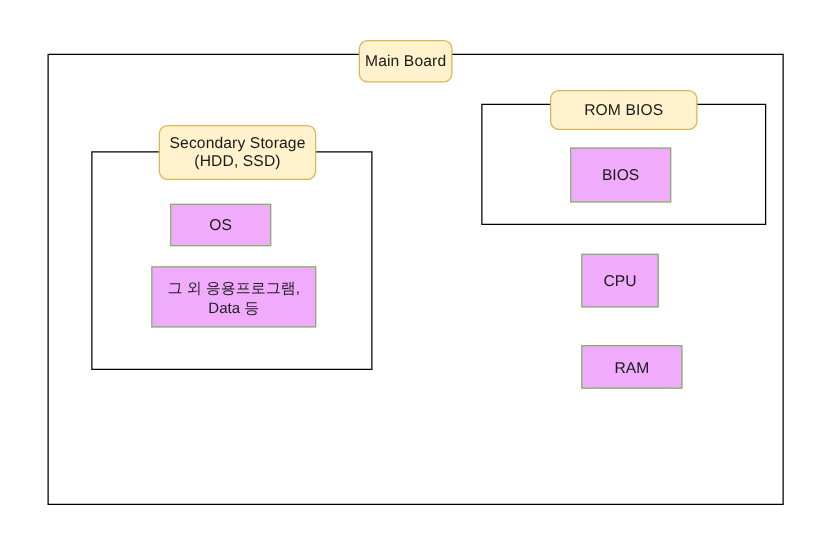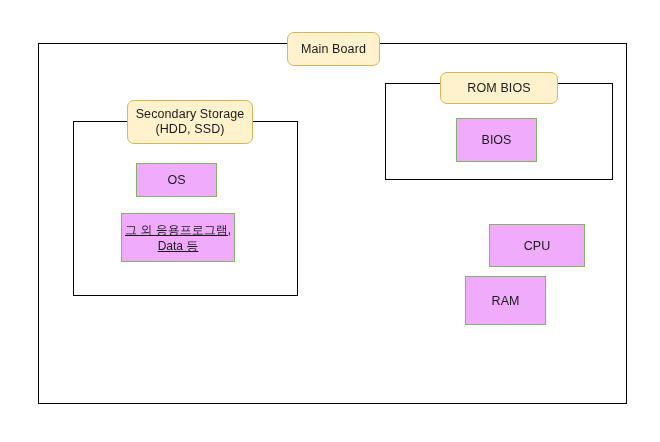--- a/index.html
+++ b/index.html
@@ -64,29 +64,29 @@
   .green-box.kr {
     font-size: 12px;
     line-height: 16px;
   }
 
   
   #main-board-rect   { left: 38px;  top: 43px;  width: 589px; height: 361px; }
   #storage-rect      { left: 73px;  top: 121px; width: 225px; height: 175px; }
   #rom-bios-rect     { left: 385px; top: 83px;  width: 228px; height: 97px;  }
 
-  #main-board-label  { left: 287px; top: 32px;  width: 93px;  height: 34px;  }
+  #main-board-label  { left: 287px; top: 32px;  width: 75px;  height: 34px;  }
   #storage-label     { left: 127px; top: 100px; width: 126px; height: 44px;  }
   #rom-bios-label    { left: 440px; top: 72px;  width: 118px; height: 32px;  }
 
   #os-box            { left: 136px; top: 163px; width: 81px;  height: 34px;  }
-  #apps-box          { left: 121px; top: 213px; width: 114px; height: 49px; text-decoration: underline;  }
+  #apps-box          { left: 121px; top: 213px; width: 132px; height: 49px;  }
   #bios-box          { left: 456px; top: 118px; width: 81px;  height: 44px;  }
-  #cpu-box           { left: 465px; top: 224px; width: 96px;  height: 43px; margin-left: 24px;  }
-  #ram-box           { left: 465px; top: 276px; width: 81px;  height: 49px;  }
+  #cpu-box           { left: 465px; top: 203px; width: 62px;  height: 43px;  }
+  #ram-box           { left: 465px; top: 276px; width: 81px;  height: 35px;  }
 </style>
 </head>
 <body>
 
 <div id="canvas">
 
   <div class="container-box" id="main-board-rect"></div>
 
   <div class="container-box" id="storage-rect"></div>
 

